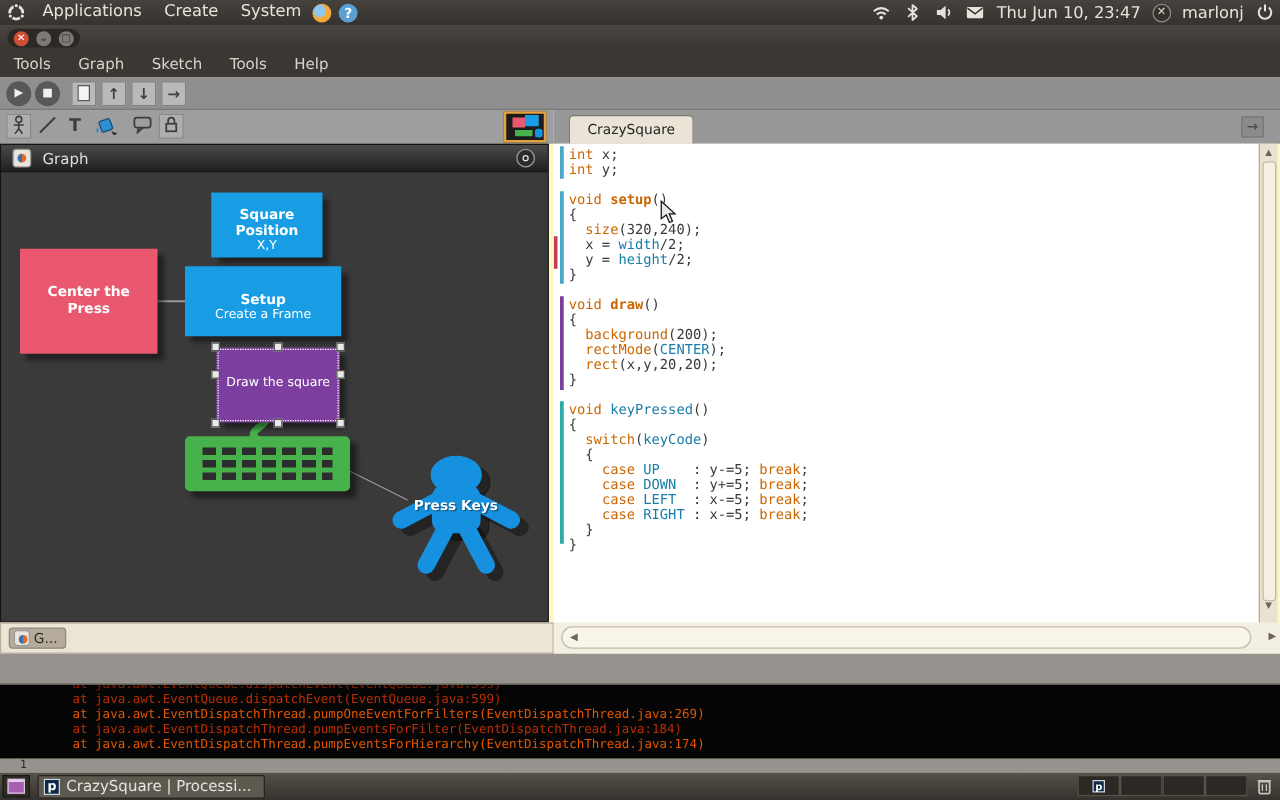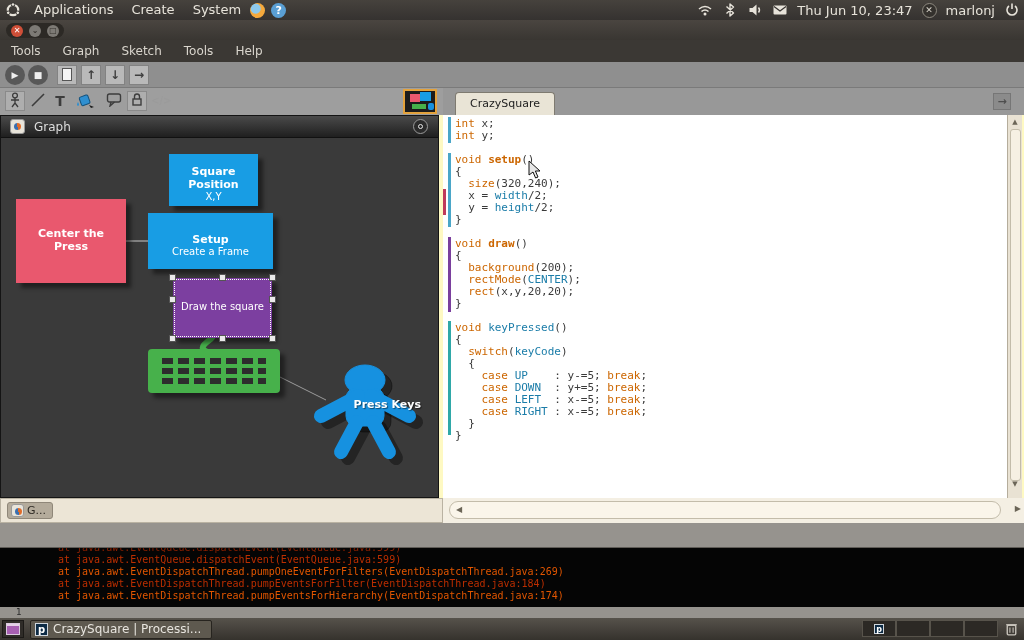--- a/index.html
+++ b/index.html
@@ -295,21 +295,21 @@
         <div class="handle" style="left:46px;bottom:-4px"></div>
         <div class="handle" style="right:-4px;bottom:-4px"></div>
       </div>
 
       <div class="node" style="left: 147px; top: 211px; width: 132px; height: 44px; border-radius: 4px; padding-top: 9px; background: rgb(71, 177, 75);">
         <div class="key-row"></div>
         <div class="key-row"></div>
         <div class="key-row"></div>
       </div>
 
-      <div class="abs" style="left:330px;top:260px;width:90px;text-align:right;color:#fff;font-weight:bold;font-size:11px;text-shadow:1px 1px 1px rgba(0,0,0,.5)">Press Keys</div>
+      <div class="abs" style="left:330px;top:260px;width:90px;text-align:left;color:#fff;font-weight:bold;font-size:11px;text-shadow:1px 1px 1px rgba(0,0,0,.5)">Press Keys</div>
     </div>
   </div>
 
   <div class="abs editor">
     <div class="block-bar" style="left: 5px; top: 2px; height: 26px; background: rgb(74, 166, 200);"></div>
     <div class="block-bar" style="left: 5px; top: 38px; height: 74px; background: rgb(74, 166, 200);"></div>
     <div class="block-bar" style="left: 0px; top: 74px; height: 26px; background: rgb(192, 58, 90);"></div>
     <div class="block-bar" style="left: 5px; top: 122px; height: 75px; background: rgb(122, 63, 157);"></div>
     <div class="block-bar" style="left: 5px; top: 206px; height: 114px; background: rgb(47, 168, 168);"></div>
     <div class="code"><div class="code-line"><span class="c-k">int</span><span class="c-p"> x;</span></div><div class="code-line"><span class="c-k">int</span><span class="c-p"> y;</span></div><div class="code-line">&nbsp;</div><div class="code-line"><span class="c-k">void </span><span class="c-f">setup</span><span class="c-p">()</span></div><div class="code-line"><span class="c-p">{</span></div><div class="code-line"><span class="c-p">  </span><span class="c-k">size</span><span class="c-p">(320,240);</span></div><div class="code-line"><span class="c-p">  x = </span><span class="c-b">width</span><span class="c-p">/2;</span></div><div class="code-line"><span class="c-p">  y = </span><span class="c-b">height</span><span class="c-p">/2;</span></div><div class="code-line"><span class="c-p">}</span></div><div class="code-line">&nbsp;</div><div class="code-line"><span class="c-k">void </span><span class="c-f">draw</span><span class="c-p">()</span></div><div class="code-line"><span class="c-p">{</span></div><div class="code-line"><span class="c-p">  </span><span class="c-k">background</span><span class="c-p">(200);</span></div><div class="code-line"><span class="c-p">  </span><span class="c-k">rectMode</span><span class="c-p">(</span><span class="c-b">CENTER</span><span class="c-p">);</span></div><div class="code-line"><span class="c-p">  </span><span class="c-k">rect</span><span class="c-p">(x,y,20,20);</span></div><div class="code-line"><span class="c-p">}</span></div><div class="code-line">&nbsp;</div><div class="code-line"><span class="c-k">void </span><span class="c-b">keyPressed</span><span class="c-p">()</span></div><div class="code-line"><span class="c-p">{</span></div><div class="code-line"><span class="c-p">  </span><span class="c-k">switch</span><span class="c-p">(</span><span class="c-b">keyCode</span><span class="c-p">)</span></div><div class="code-line"><span class="c-p">  {</span></div><div class="code-line"><span class="c-p">    </span><span class="c-k">case</span><span class="c-p"> </span><span class="c-b">UP</span><span class="c-p">    : y-=5; </span><span class="c-k">break</span><span class="c-p">;</span></div><div class="code-line"><span class="c-p">    </span><span class="c-k">case</span><span class="c-p"> </span><span class="c-b">DOWN</span><span class="c-p">  : y+=5; </span><span class="c-k">break</span><span class="c-p">;</span></div><div class="code-line"><span class="c-p">    </span><span class="c-k">case</span><span class="c-p"> </span><span class="c-b">LEFT</span><span class="c-p">  : x-=5; </span><span class="c-k">break</span><span class="c-p">;</span></div><div class="code-line"><span class="c-p">    </span><span class="c-k">case</span><span class="c-p"> </span><span class="c-b">RIGHT</span><span class="c-p"> : x-=5; </span><span class="c-k">break</span><span class="c-p">;</span></div><div class="code-line"><span class="c-p">  }</span></div><div class="code-line"><span class="c-p">}</span></div></div>

